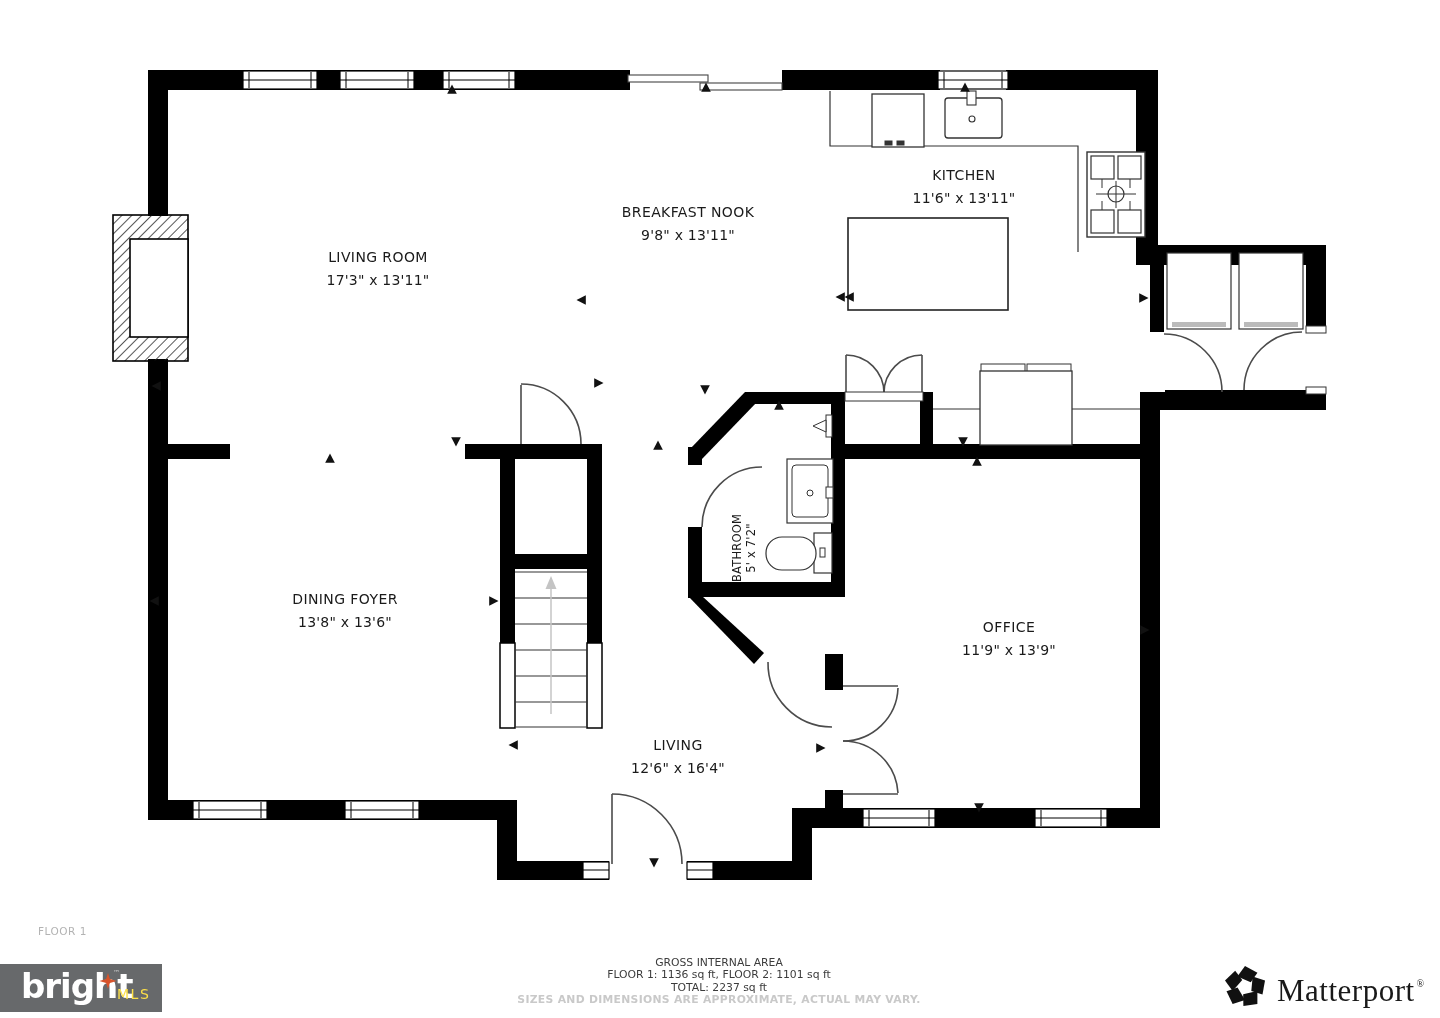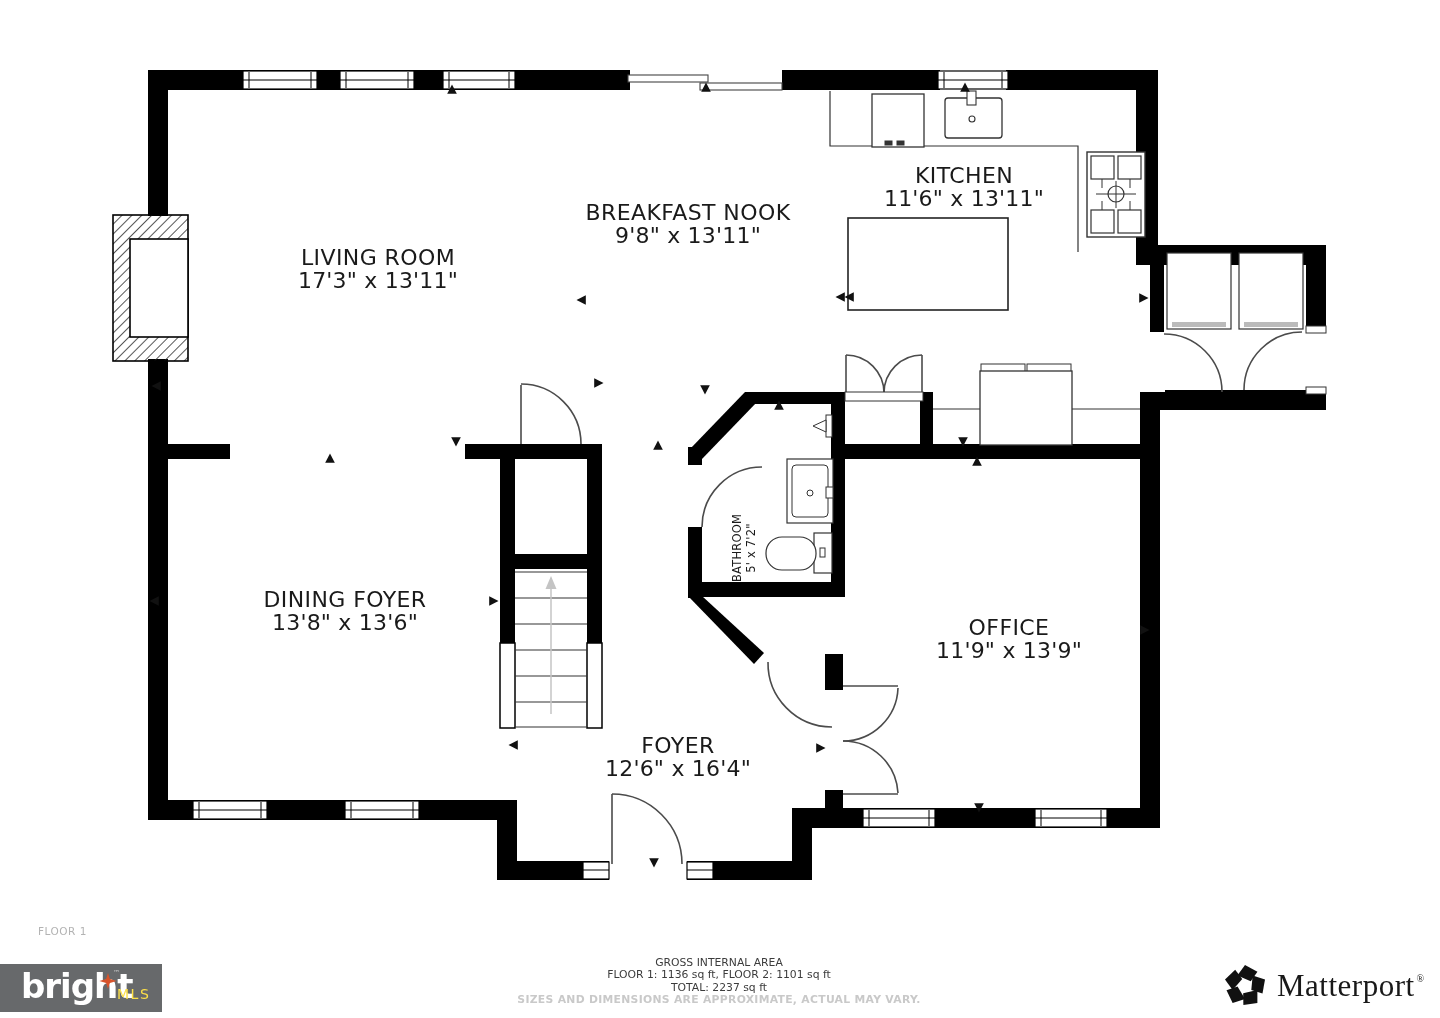--- a/index.html
+++ b/index.html
@@ -1,35 +1,35 @@
 <!DOCTYPE html>
 <html><head>
 <meta charset="utf-8">
 <style>
   html,body{margin:0;padding:0;background:#fff;}
   #stage{position:relative;width:1440px;height:1018px;background:#fff;overflow:hidden;
          font-family:"DejaVu Sans",sans-serif;}
   #plan{position:absolute;left:0;top:0;}
   .room-label{position:absolute;transform:translateX(-50%);text-align:center;color:#1a1a1a;
-              font-size:22px;line-height:23px;letter-spacing:.4px;white-space:nowrap;}
+              font-size:14px;line-height:23px;letter-spacing:.4px;white-space:nowrap;}
   .room-label .dims{letter-spacing:.2px;}
   .room-label.bath{transform:translate(-50%,-50%) rotate(-90deg);font-size:11.5px;line-height:14px;letter-spacing:.2px;}
   .floor-tag{position:absolute;left:38px;top:925px;font-size:10.5px;color:#b3b3b3;letter-spacing:.5px;}
   .area-block{position:absolute;left:719px;top:957px;transform:translateX(-50%);text-align:center;
               font-size:10.8px;color:#3c3c3c;line-height:12.4px;white-space:nowrap;font-weight:500;}
   .area-block .disclaimer{color:#c9c9c9;font-weight:700;letter-spacing:.3px;}
   
   .bright-logo{position:absolute;left:0;top:964px;width:162px;height:48px;background:#67696b;}
   .bright-logo .word{position:absolute;left:21px;top:2px;color:#fff;font-size:34px;font-weight:bold;
                      letter-spacing:-1px;font-family:"DejaVu Sans",sans-serif;}
   .bright-logo .mls{position:absolute;left:117px;top:22px;color:#fde047;font-size:14px;font-weight:400;letter-spacing:1.5px;}
   .bright-logo .tm{position:absolute;left:113px;top:5px;color:#cfcfcf;font-size:7px;}
   .bright-logo svg{position:absolute;left:99px;top:8px;}
   
-  .mp-logo{position:absolute;left:1223px;top:963px;height:46px;display:flex;align-items:center;}
+  .mp-logo{position:absolute;left:1223px;top:963px;height:46px;display:flex;align-items:flex-end;}
   .mp-logo .mp-text{font-family:"Liberation Serif","DejaVu Serif",serif;font-size:31px;color:#191919;
                     margin-left:10px;letter-spacing:.5px;}
   .mp-logo .reg{font-size:10px;color:#191919;vertical-align:14px;margin-left:2px;}
 </style>
 </head>
 <body>
 
 <div id="stage">
 
 <svg id="plan" width="1440" height="1018" viewBox="0 0 1440 1018">
@@ -299,21 +299,21 @@
 </div>
 <div class="room-label bath" style="left:744px;top:548px">
   <div>BATHROOM</div>
   <div class="dims">5' x 7'2"</div>
 </div>
 <div class="room-label" style="left:1009px;top:616px">
   <div>OFFICE</div>
   <div class="dims">11'9" x 13'9"</div>
 </div>
 <div class="room-label" style="left:678px;top:734px">
-  <div>FOYER</div>
+  <div>LIVING</div>
   <div class="dims">12'6" x 16'4"</div>
 </div>
 
 <div class="floor-tag">FLOOR 1</div>
 
 <div class="area-block">
   <div>GROSS INTERNAL AREA</div>
   <div>FLOOR 1: 1136 sq ft, FLOOR 2: 1101 sq ft</div>
   <div>TOTAL: 2237 sq ft</div>
   <div class="disclaimer">SIZES AND DIMENSIONS ARE APPROXIMATE, ACTUAL MAY VARY.</div>

